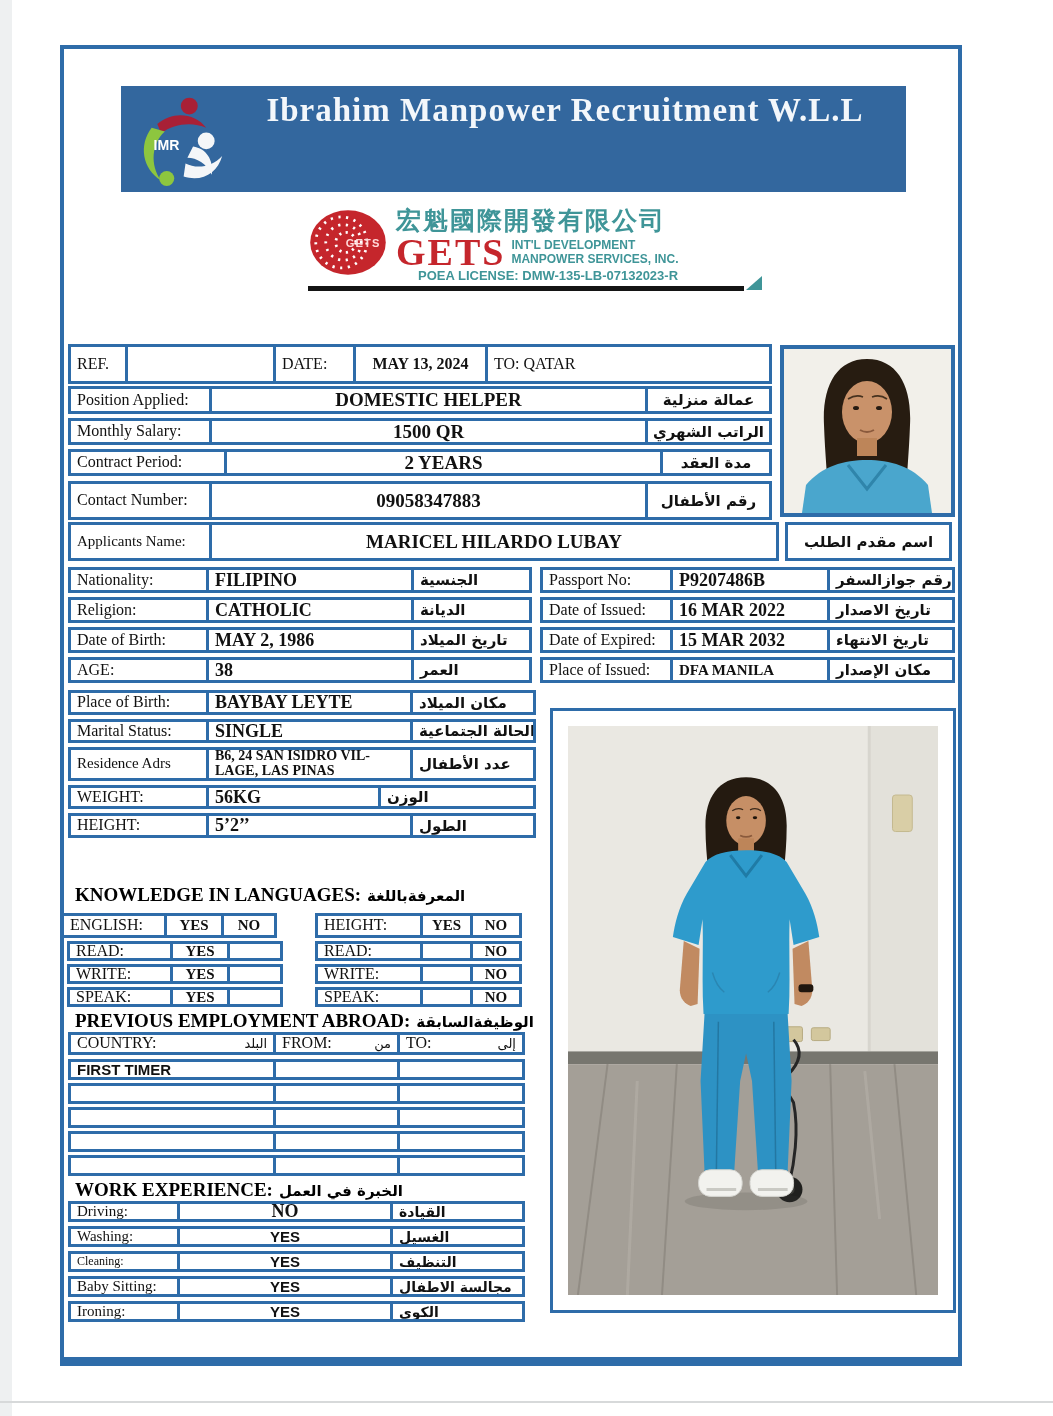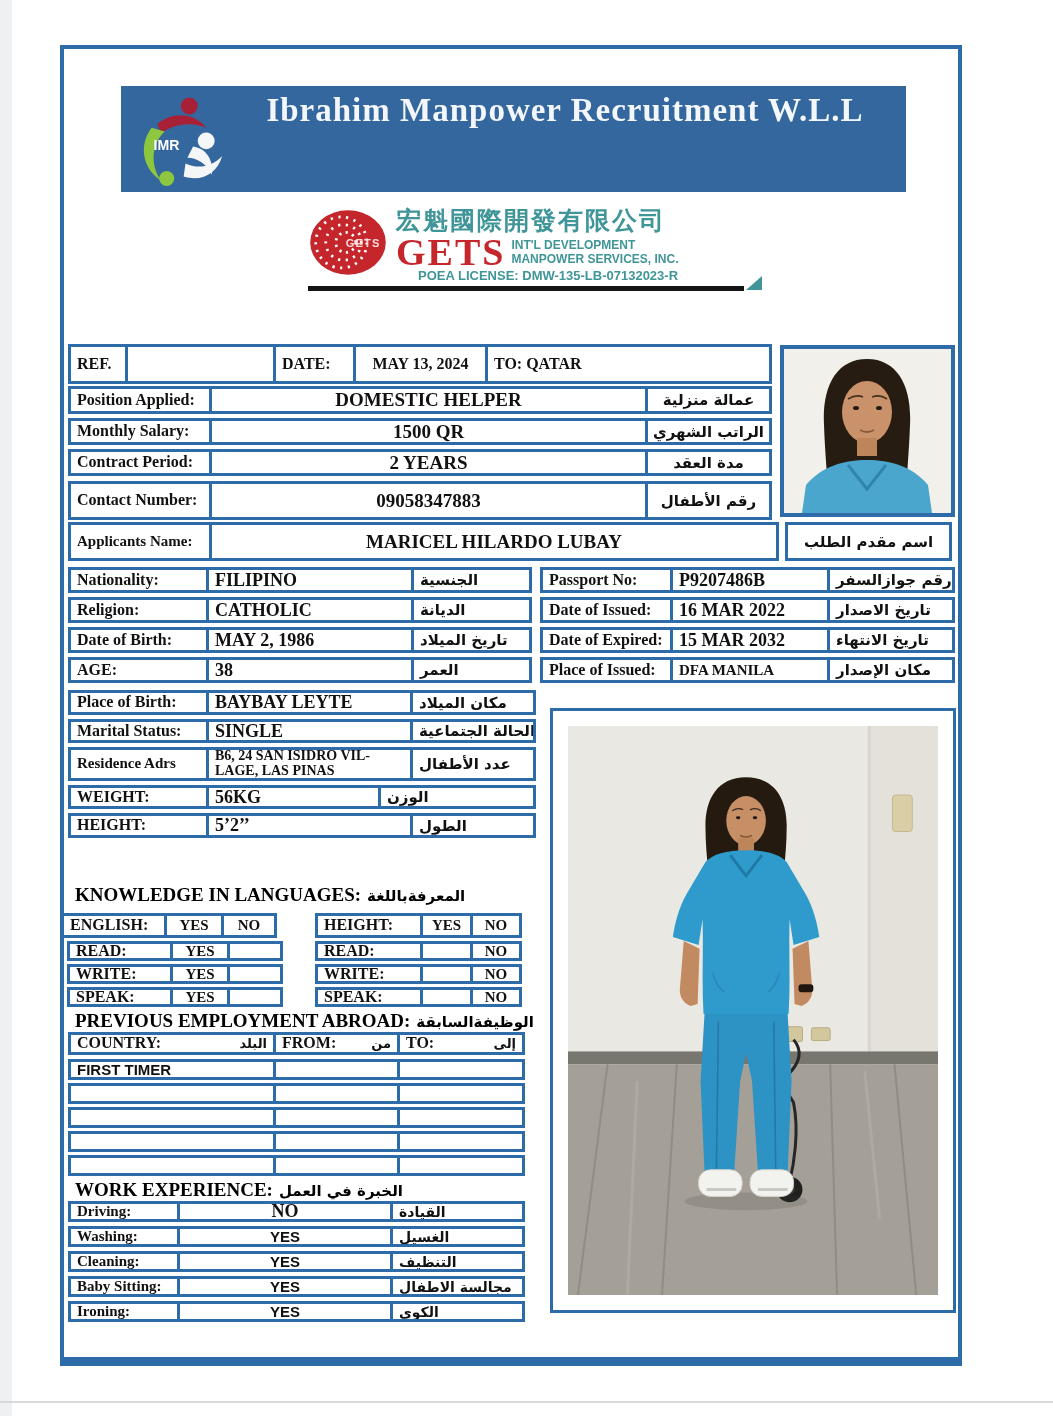--- a/index.html
+++ b/index.html
@@ -35,21 +35,21 @@
   .gets-sub{font-family:"Liberation Sans","DejaVu Sans",sans-serif;font-weight:bold;font-size:12px;line-height:14px;color:var(--teal);padding-top:5px;}
   .gets-lic{position:absolute;left:118px;top:66px;font-family:"Liberation Sans","DejaVu Sans",sans-serif;
             font-weight:bold;font-size:13px;color:var(--teal);white-space:nowrap;}
   .gets-bar{position:absolute;left:8px;top:84px;width:436px;height:5px;background:#141414;}
   .gets-swoosh{position:absolute;left:446px;top:74px;width:0;height:0;border-left:16px solid transparent;border-bottom:14px solid var(--teal);}
 
   
   .rowbox{position:absolute;display:flex;background:#fff;border:3px solid var(--blue);align-items:stretch;}
   .cell{border-right:3px solid var(--blue);display:flex;align-items:center;padding:0 6px;overflow:hidden;}
   .cell.last{border-right:none;flex:1;}
-  .lbl{font-weight:bold;font-size:16px;line-height:1.02;}
+  .lbl{font-weight:normal;font-size:16px;line-height:1.02;}
   .val{justify-content:center;font-weight:bold;font-size:18px;white-space:nowrap;}
   .val.big{font-size:19px;}
   .val.sm{font-size:14px;line-height:1.05;white-space:normal;}
   .val.sans{font-family:"Liberation Sans","DejaVu Sans",sans-serif;font-size:15px;}
   .ar{justify-content:center;font-family:"DejaVu Sans",sans-serif;font-weight:bold;font-size:15px;direction:rtl;white-space:nowrap;}
   .ar.right{justify-content:flex-end;}
   .split{justify-content:space-between;}
   .leftal{justify-content:flex-start;}
 
   .photo-frame{position:absolute;border:4px solid var(--blue);background:#fff;}
@@ -145,21 +145,21 @@
         <span>Monthly Salary:</span>
       </div>
     <div class="cell val big" style="width:436px">
         <span>1500 QR</span>
       </div>
     <div class="cell ar last">
         <span>الراتب الشهري</span>
       </div>
   </div>
   <div class="rowbox" style="left:68px;top:449px;width:704px;height:27px">
-    <div class="cell lbl" style="width:141px">
+    <div class="cell lbl" style="width:156px">
         <span>Contract Period:</span>
       </div>
     <div class="cell val big" style="width:436px">
         <span>2 YEARS</span>
       </div>
     <div class="cell ar last">
         <span>مدة العقد</span>
       </div>
   </div>
 
@@ -593,21 +593,21 @@
         <span>Washing:</span>
       </div>
     <div class="cell val sans" style="width:213px">
         <span>YES</span>
       </div>
     <div class="cell ar right last" style="font-size:14px">
         <span>الغسيل</span>
       </div>
   </div>
   <div class="rowbox" style="left:68px;top:1251px;width:457px;height:21px">
-    <div class="cell lbl" style="width:109px;font-size:15px">
+    <div class="cell lbl" style="width:109px;font-size:12px">
         <span>Cleaning:</span>
       </div>
     <div class="cell val sans" style="width:213px">
         <span>YES</span>
       </div>
     <div class="cell ar right last" style="font-size:14px">
         <span>التنظيف</span>
       </div>
   </div>
   <div class="rowbox" style="left:68px;top:1276px;width:457px;height:21px">

